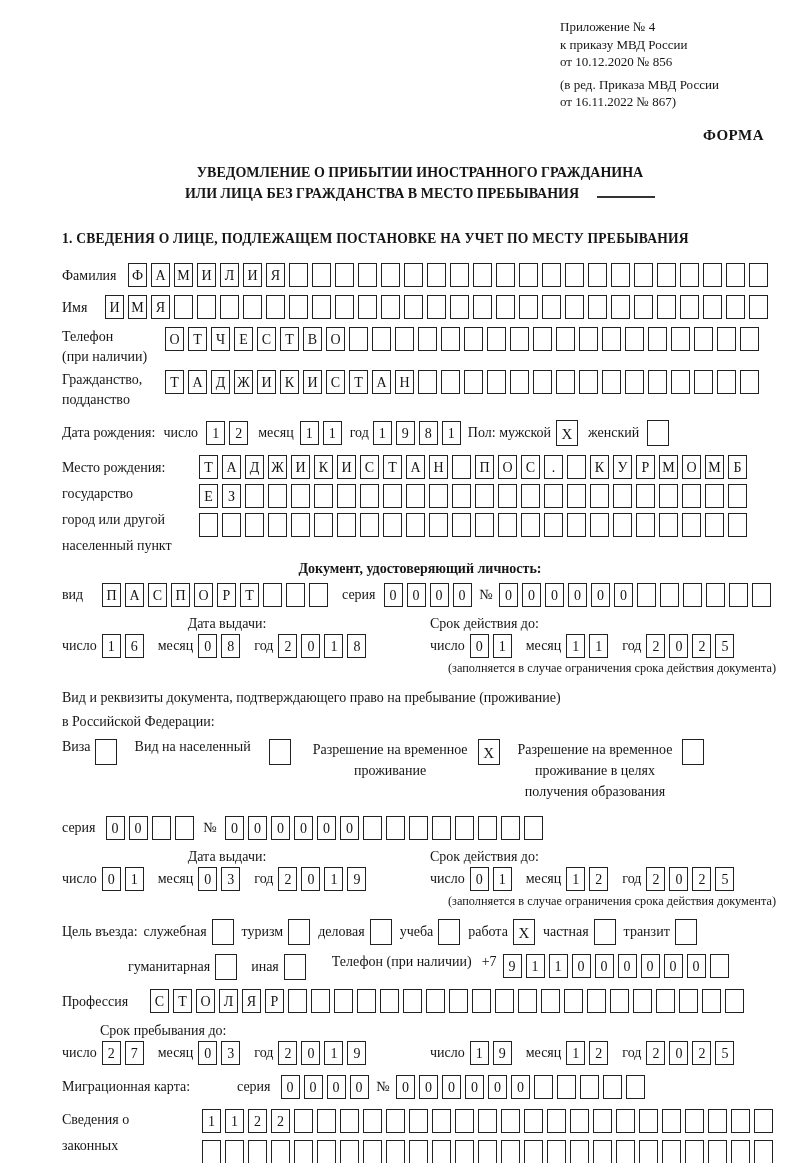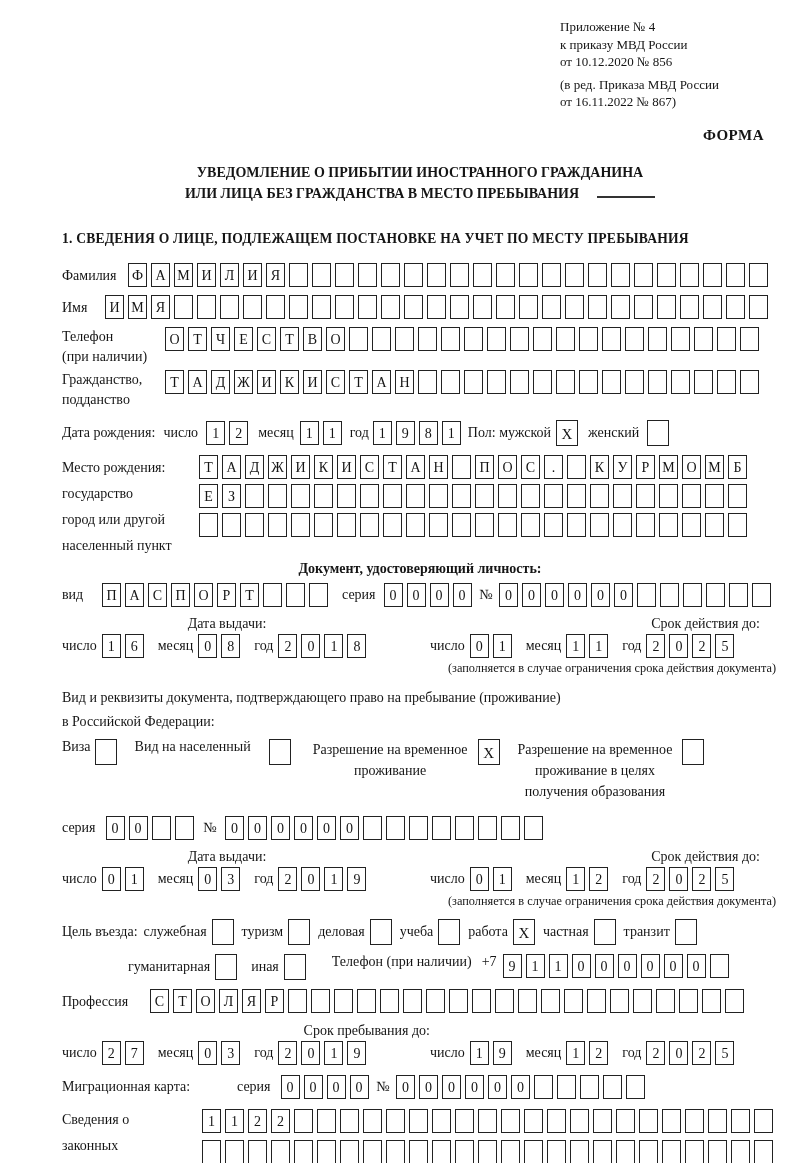--- a/index.html
+++ b/index.html
@@ -40,21 +40,21 @@
     box-sizing:border-box;
     background:#fff;
   }
   .cb .cell{width:22px;height:26px;line-height:26px;font-size:15px;}
   .stack .cells{margin-bottom:5px;}
   .mt2{margin-top:2px;}
   .center-bold{text-align:center;font-weight:bold;font-size:14px;margin-top:11px;}
   
   .dates-head{display:flex;margin-top:9px;}
   .dates-head .dh-left{width:330px;text-align:center;}
-  .dates-head .dh-right{width:330px;text-align:right;margin-left:38px;}
+  .dates-head .dh-right{width:330px;text-align:left;margin-left:38px;}
   .dates{display:flex;margin-top:2px;}
   .dg{display:flex;align-items:center;}
   .dg .dlbl{margin-right:5px;}
   .dg .dlbl.m{margin-left:10px;}
   .dates .g-left{width:330px;}
   .dates .g-right{margin-left:38px;}
   .note-right{text-align:right;font-size:12.3px;margin-top:3px;padding-right:2px;}
   .para{margin-top:10px;line-height:1.7;}
   
   .res-row{display:flex;align-items:flex-start;margin-top:6px;}

